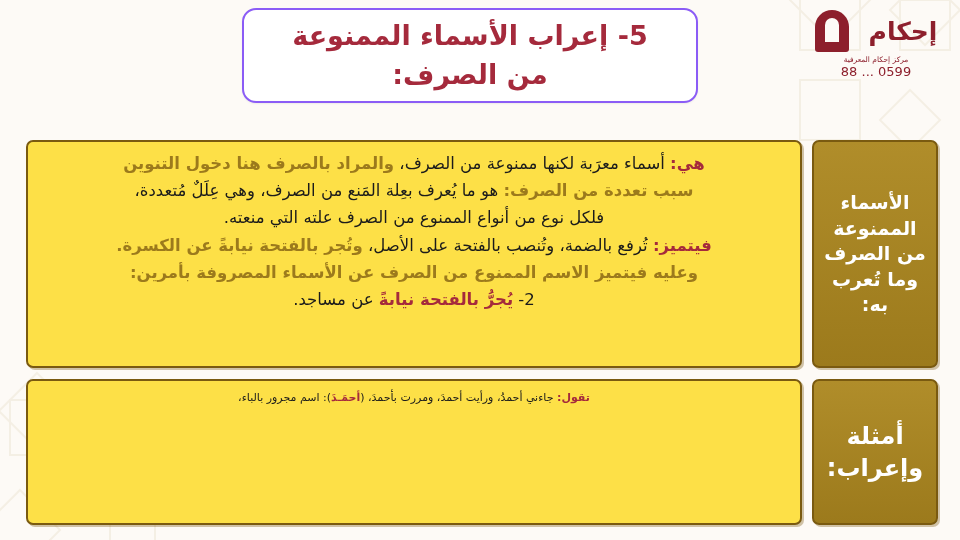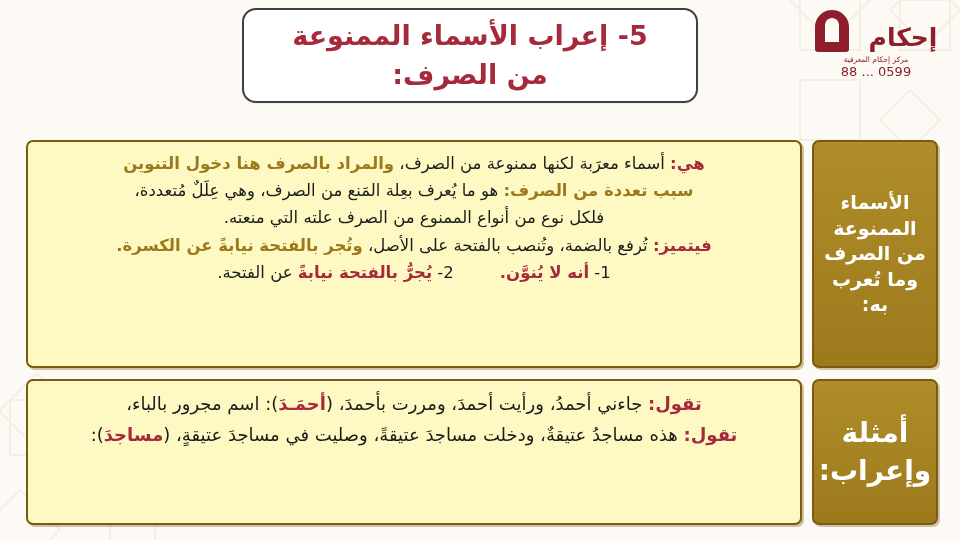--- a/index.html
+++ b/index.html
@@ -25,21 +25,21 @@
   .wm-bl { bottom: -30px; left: -20px; }
 
   
   .title-card {
     position: absolute;
     top: 8px;
     left: 242px;
     width: 456px;
     height: 95px;
     background: #ffffff;
-    border: 2px solid #404040;
+    border: 2px solid #8b5cf6;
     border-radius: 14px;
     display: flex;
     align-items: center;
     justify-content: center;
     flex-direction: column;
     box-shadow: 0 1px 2px rgba(0,0,0,0.06);
   }
   .title-text {
     color: #a52a3c;
     font-size: 27px;
@@ -57,21 +57,21 @@
     right: 18px;
     width: 132px;
     height: 84px;
     display: flex;
     flex-direction: column;
     align-items: center;
     justify-content: flex-start;
   }
   .logo-row {
     display: flex;
-    align-items: flex-end;
+    align-items: center;
     gap: 20px;
   }
   .logo-mark {
     width: 34px;
     height: 42px;
     background: #8d1f2c;
     border-radius: 17px 17px 3px 3px;
     position: relative;
   }
   .logo-mark:before {
@@ -105,21 +105,21 @@
   }
 
   
   .block {
     position: absolute;
     display: flex;
     flex-direction: row;
     gap: 10px;
   }
   .block-body {
-    background: #fef9c3;
+    background: #fde047;
     border: 2px solid #7a5a10;
     border-radius: 7px;
     padding: 8px 30px;
     direction: rtl;
     text-align: center;
     box-shadow: 2px 2px 0 rgba(122,90,16,0.35);
   }
   .block-label {
     background: linear-gradient(180deg,#b08d2a 0%, #9c7a1c 100%);
     border: 2px solid #7a5a10;
@@ -133,22 +133,22 @@
     padding: 6px;
     line-height: 1.35;
     box-shadow: 2px 2px 0 rgba(122,90,16,0.35);
   }
 
   #block1 { top: 140px; right: 22px; }
   #block1 .block-body { width: 776px; height: 228px; font-size: 16.5px; line-height: 1.65; }
   #block1 .block-label { width: 126px; height: 228px; font-size: 19px; }
 
   #block2 { top: 379px; right: 22px; }
-  #block2 .block-body { width: 776px; height: 146px; font-size: 18px; line-height: 1.72; }
-  #block2 .block-label { width: 126px; height: 146px; font-size: 28px; }
+  #block2 .block-body { width: 776px; height: 146px; font-size: 11px; line-height: 1.72; }
+  #block2 .block-label { width: 126px; height: 146px; font-size: 24px; }
 
   .line { margin: 0; }
   .k-red { color: #a52a3c; font-weight: bold; }
   .k-gold { color: #9c7a1c; font-weight: bold; }
   .k-dark { color: #1b1b1b; }
   .two-col {
     display: flex;
     flex-direction: row;
     justify-content: center;
     gap: 46px;
@@ -193,29 +193,28 @@
 </div>
 
 <div class="block" id="block1">
   <div class="block-label">الأسماء الممنوعة من الصرف وما تُعرب به:</div>
   <div class="block-body">
     <div>
         <div class="line"><span class="k-red">هي:</span><span class="k-dark"> أسماء معرَبة لكنها ممنوعة من الصرف، </span><span class="k-gold">والمراد بالصرف هنا دخول التنوين</span></div>
         <div class="line"><span class="k-gold">سبب تعددة من الصرف:</span><span class="k-dark"> هو ما يُعرف بعِلة المَنع من الصرف، وهي عِلَلٌ مُتعددة،</span></div>
         <div class="line"><span class="k-dark">فلكل نوع من أنواع الممنوع من الصرف علته التي منعته.</span></div>
         <div class="line"><span class="k-red">فيتميز:</span><span class="k-dark"> تُرفع بالضمة، وتُنصب بالفتحة على الأصل، </span><span class="k-gold">وتُجر بالفتحة نيابةً عن الكسرة.</span></div>
+        <div class="line"><span class="k-gold">وعليه فيتميز الاسم الممنوع من الصرف عن الأسماء المصروفة بأمرين:</span></div>
       </div>
     <div class="two-col">
-        <div class="line nowrap"><span class="k-dark">1- </span><span class="k-red">أنه لا يُنوَّن.</span></div>
-        <div class="line nowrap"><span class="k-dark">2- </span><span class="k-red">يُجرُّ بالفتحة نيابةً</span><span class="k-dark"> عن الفتحة.</span></div>
+        <div class="line nowrap"><span class="k-dark">2- </span><span class="k-red">يُجرُّ بالفتحة نيابةً</span><span class="k-dark"> عن مساجد.</span></div>
       </div>
   </div>
 </div>
 
 <div class="block" id="block2">
   <div class="block-label">أمثلة وإعراب:</div>
   <div class="block-body">
     <div>
         <div class="line"><span class="k-red">تقول:</span><span class="k-dark"> جاءني أحمدُ، ورأيت أحمدَ، ومررت بأحمدَ، (</span><span class="k-red">أحمَـدَ</span><span class="k-dark">): اسم مجرور بالباء،</span></div>
-        <div class="line"><span class="k-red">تقول:</span><span class="k-dark"> هذه مساجدُ عتيقةٌ، ودخلت مساجدَ عتيقةً، وصليت في مساجدَ عتيقةٍ، (</span><span class="k-red">مساجدَ</span><span class="k-dark">):</span></div>
       </div>
   </div>
 </div>
 
 </body></html>

